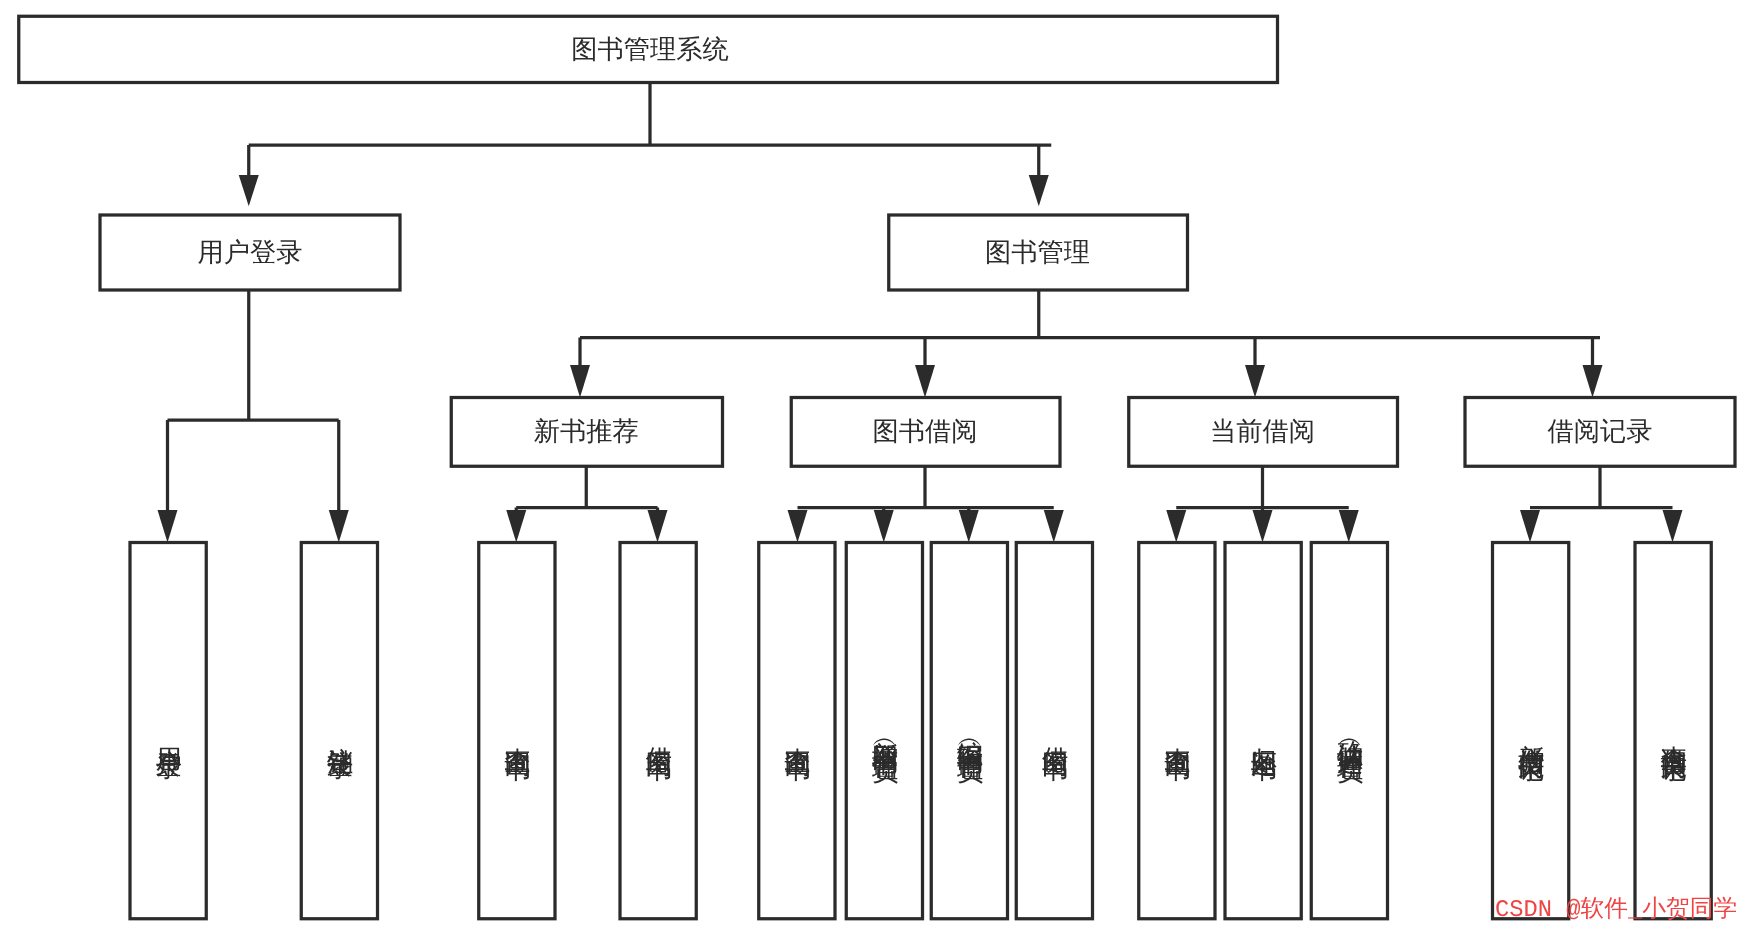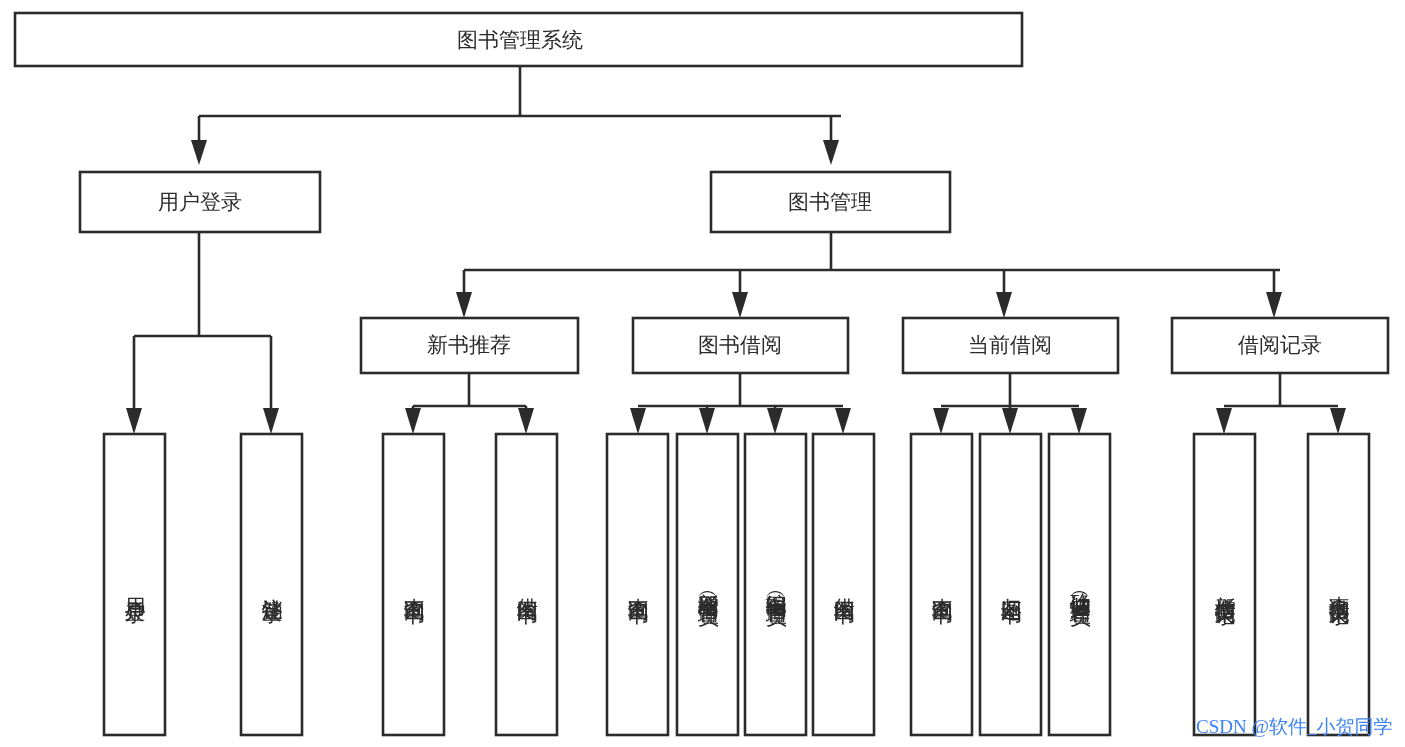--- a/index.html
+++ b/index.html
@@ -60,23 +60,23 @@
     letter-spacing: 2px;
     display: flex;
     align-items: center;
     justify-content: center;
     text-align: center;
     pointer-events: none;
     user-select: none;
   }
   .watermark {
     position: absolute;
-    font-family: Liberation Serif, serif;
+    font-family: Liberation Mono, monospace;
     font-size: 19px;
-    color: #3b82f6;
+    color: #ef4444;
     white-space: nowrap;
     user-select: none;
   }
 </style>
 </head>
 <body>
 
 <div id="diagram-root">
 
   <svg class="flow" viewBox="0 0 1405 747" xmlns="http://www.w3.org/2000/svg">

